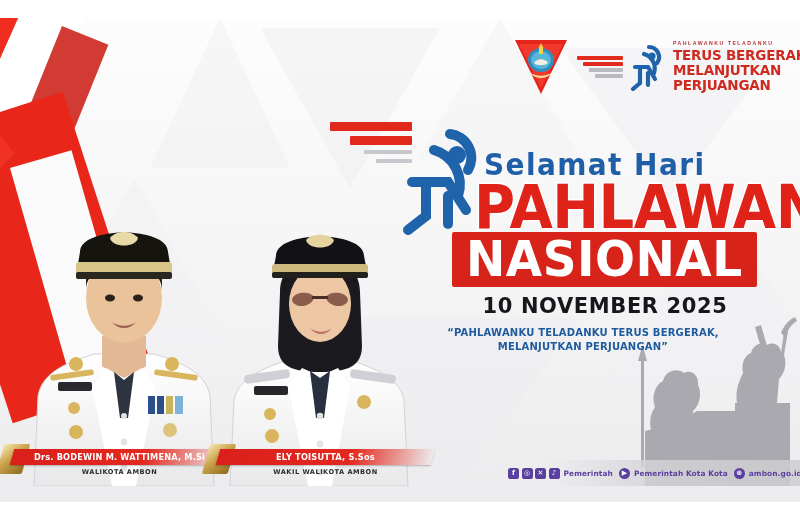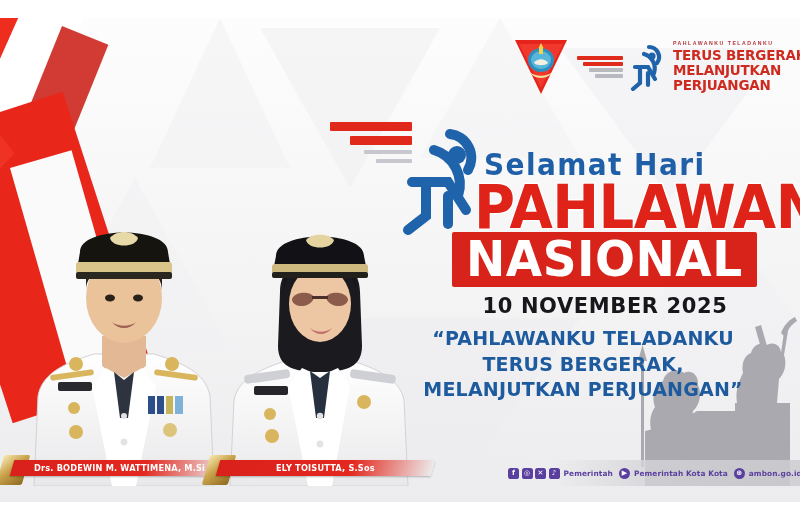--- a/index.html
+++ b/index.html
@@ -81,21 +81,21 @@
   .t-nasional-band{position:absolute;left:52px;top:114px;background:#d8231a;
               padding:3px 14px 5px 14px;border-radius:2px;}
   .t-nasional{font-size:47px;font-weight:800;color:#ffffff;letter-spacing:.5px;
               font-family:"DejaVu Sans",sans-serif;line-height:1;transform:scaleY(1.06);
               display:block;}
   .t-date{position:absolute;left:60px;top:176px;width:290px;text-align:center;
           font-size:21px;font-weight:800;color:#17171b;letter-spacing:.6px;
           font-family:"DejaVu Sans",sans-serif;}
 
   .quote{position:absolute;left:18px;top:208px;width:330px;text-align:center;
-         font-size:19px;font-weight:700;color:#1d5a9e;line-height:1.35;
+         font-size:10px;font-weight:700;color:#1d5a9e;line-height:1.35;
          font-family:"DejaVu Sans",sans-serif;letter-spacing:.2px;}
 
   
   .person{position:absolute;bottom:16px;z-index:10;}
   .p-left{left:24px;width:200px;height:300px;}
   .p-right{left:222px;width:196px;height:290px;}
 
   
   .plate{position:absolute;z-index:30;bottom:26px;}
   .plate.left{left:12px;width:215px;}
@@ -324,27 +324,29 @@
           <circle cx="98" cy="248" r="3.4"></circle>
           <circle cx="98" cy="276" r="3.4"></circle>
       </g>
     </svg>
 
     <div class="plate left">
       <div class="plate-gold"></div>
       <div class="plate-band">
         <span>Drs. BODEWIN M. WATTIMENA, M.Si</span>
       </div>
+      <div class="plate-sub">WALIKOTA AMBON</div>
     </div>
 
     <div class="plate right">
       <div class="plate-gold"></div>
       <div class="plate-band">
         <span>ELY TOISUTTA, S.Sos</span>
       </div>
+      <div class="plate-sub">WAKIL WALIKOTA AMBON</div>
     </div>
 
     <div class="footer">
       <div class="f-group">
         <span class="f-ic">f</span>
         <span class="f-ic">◎</span>
         <span class="f-ic">✕</span>
         <span class="f-ic">♪</span>
         <span class="f-label">Pemerintah</span>
       </div>

